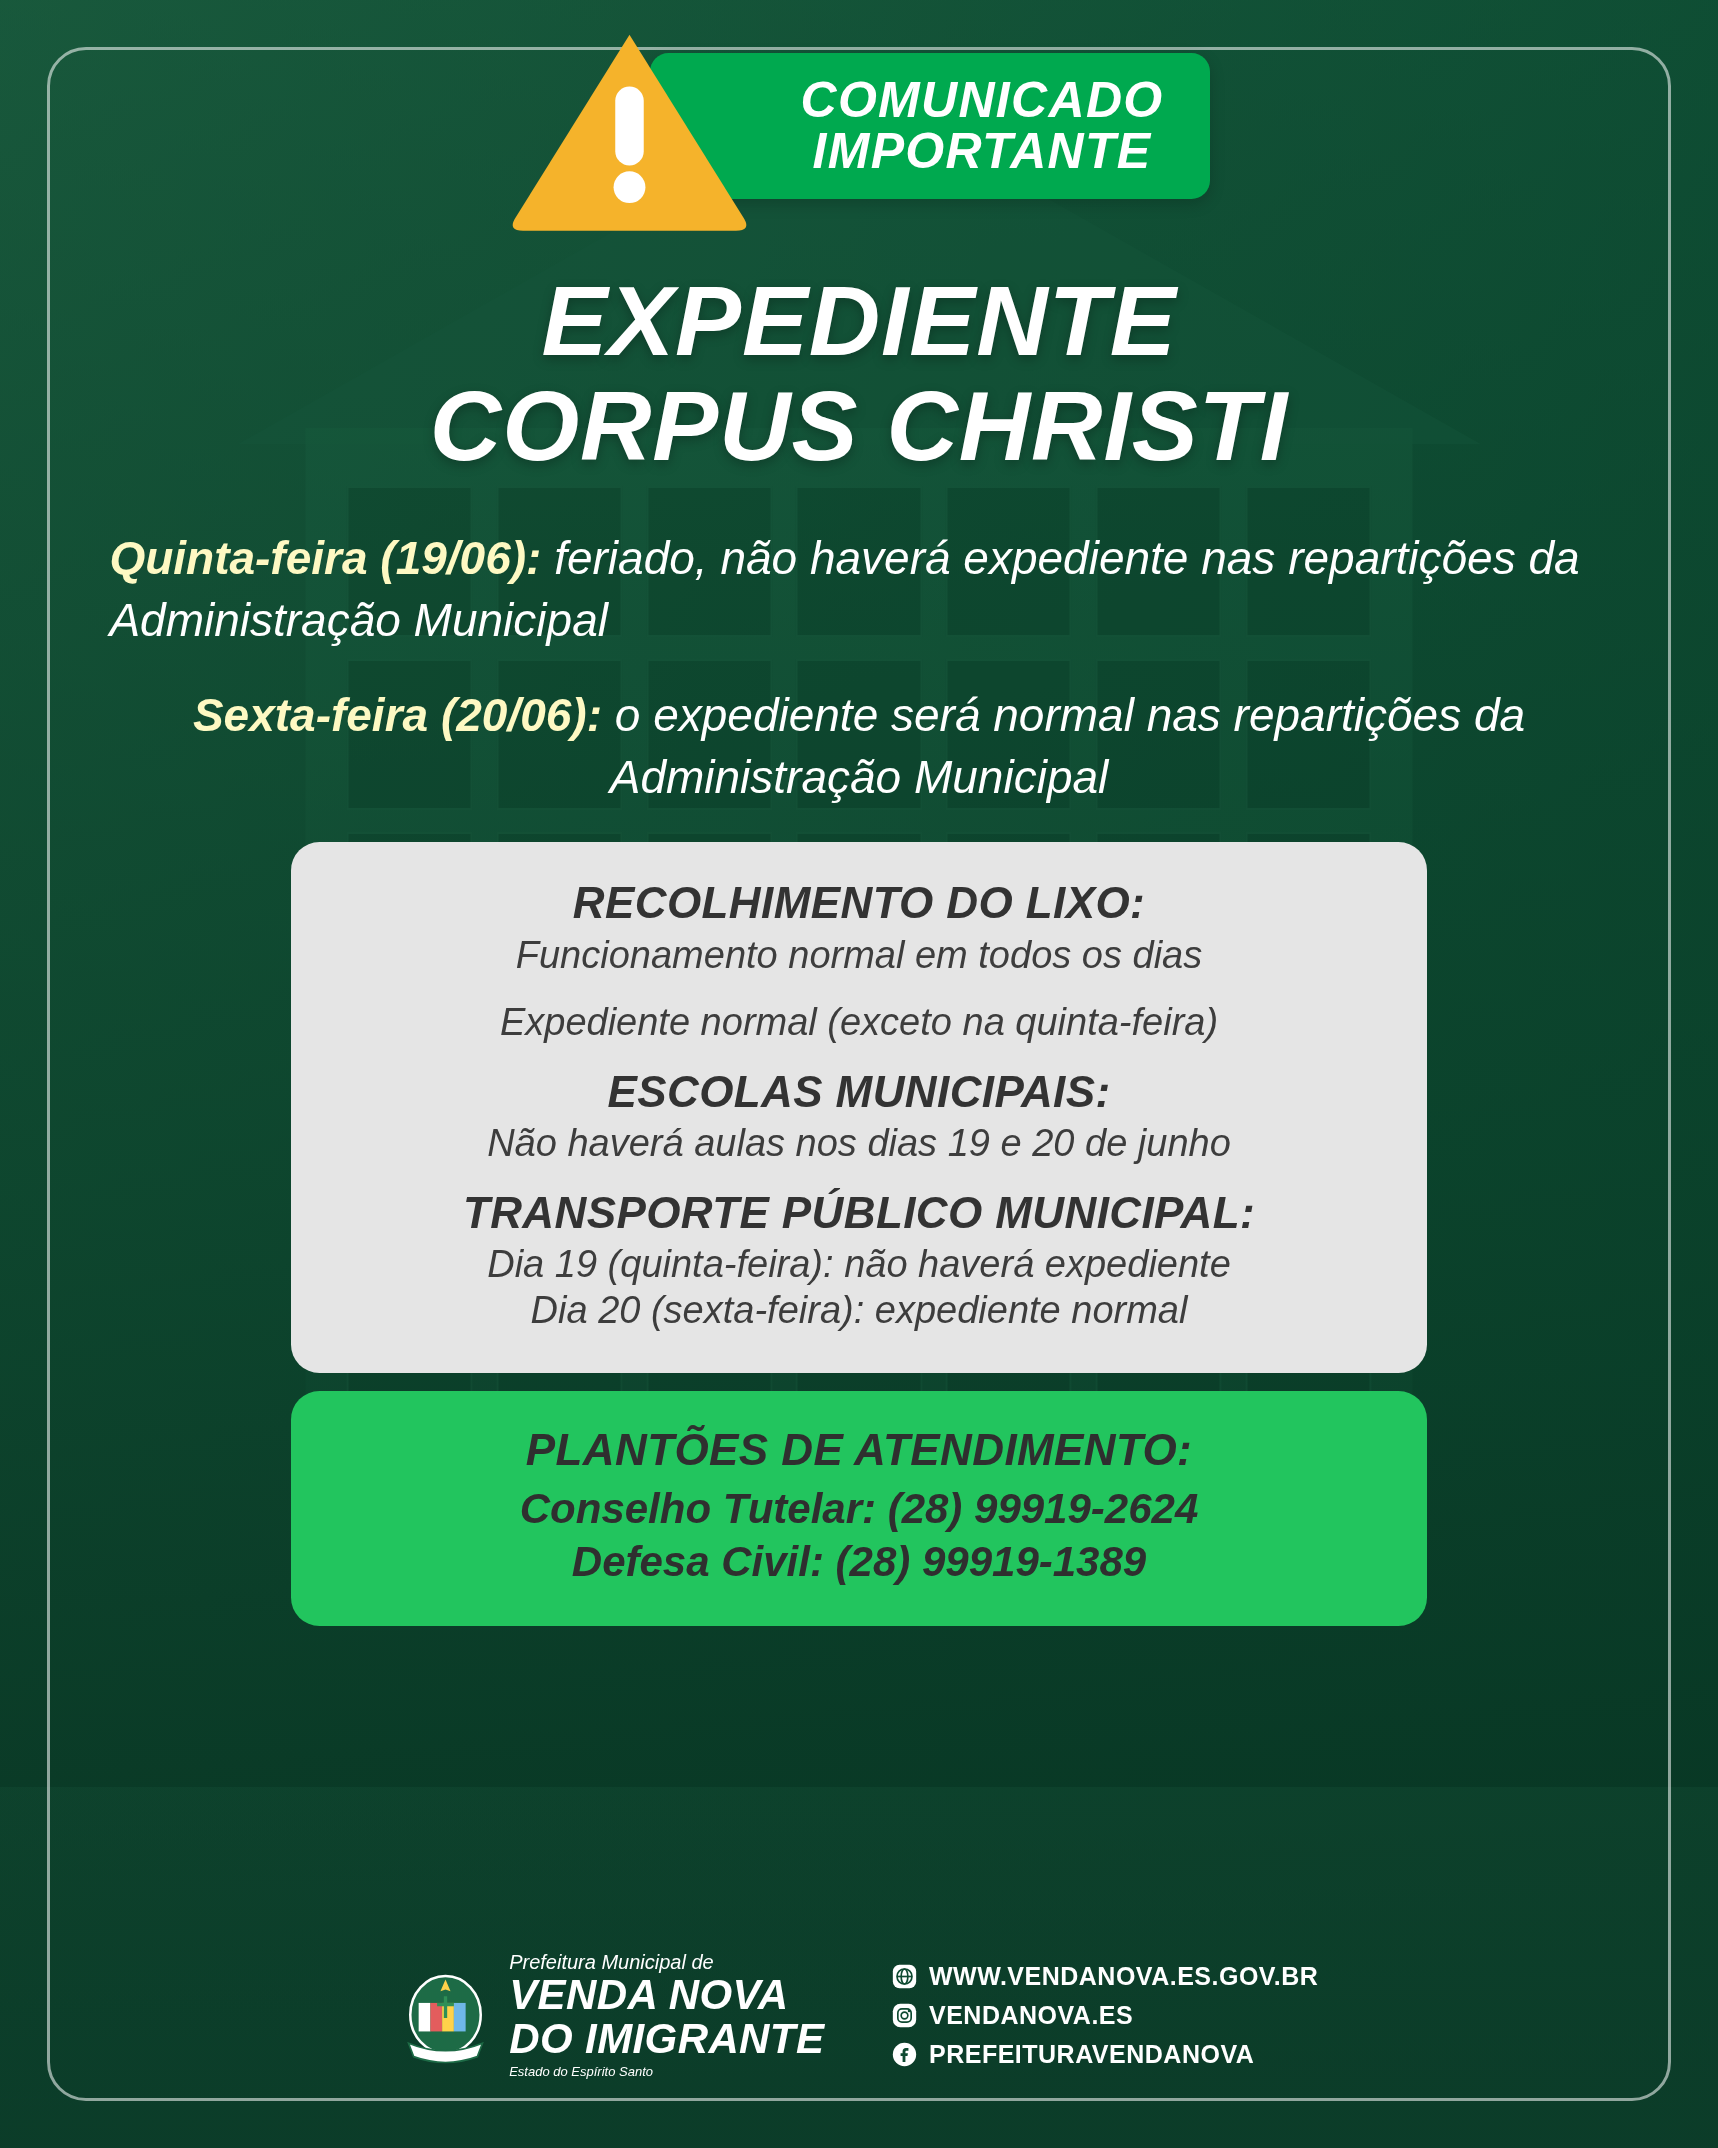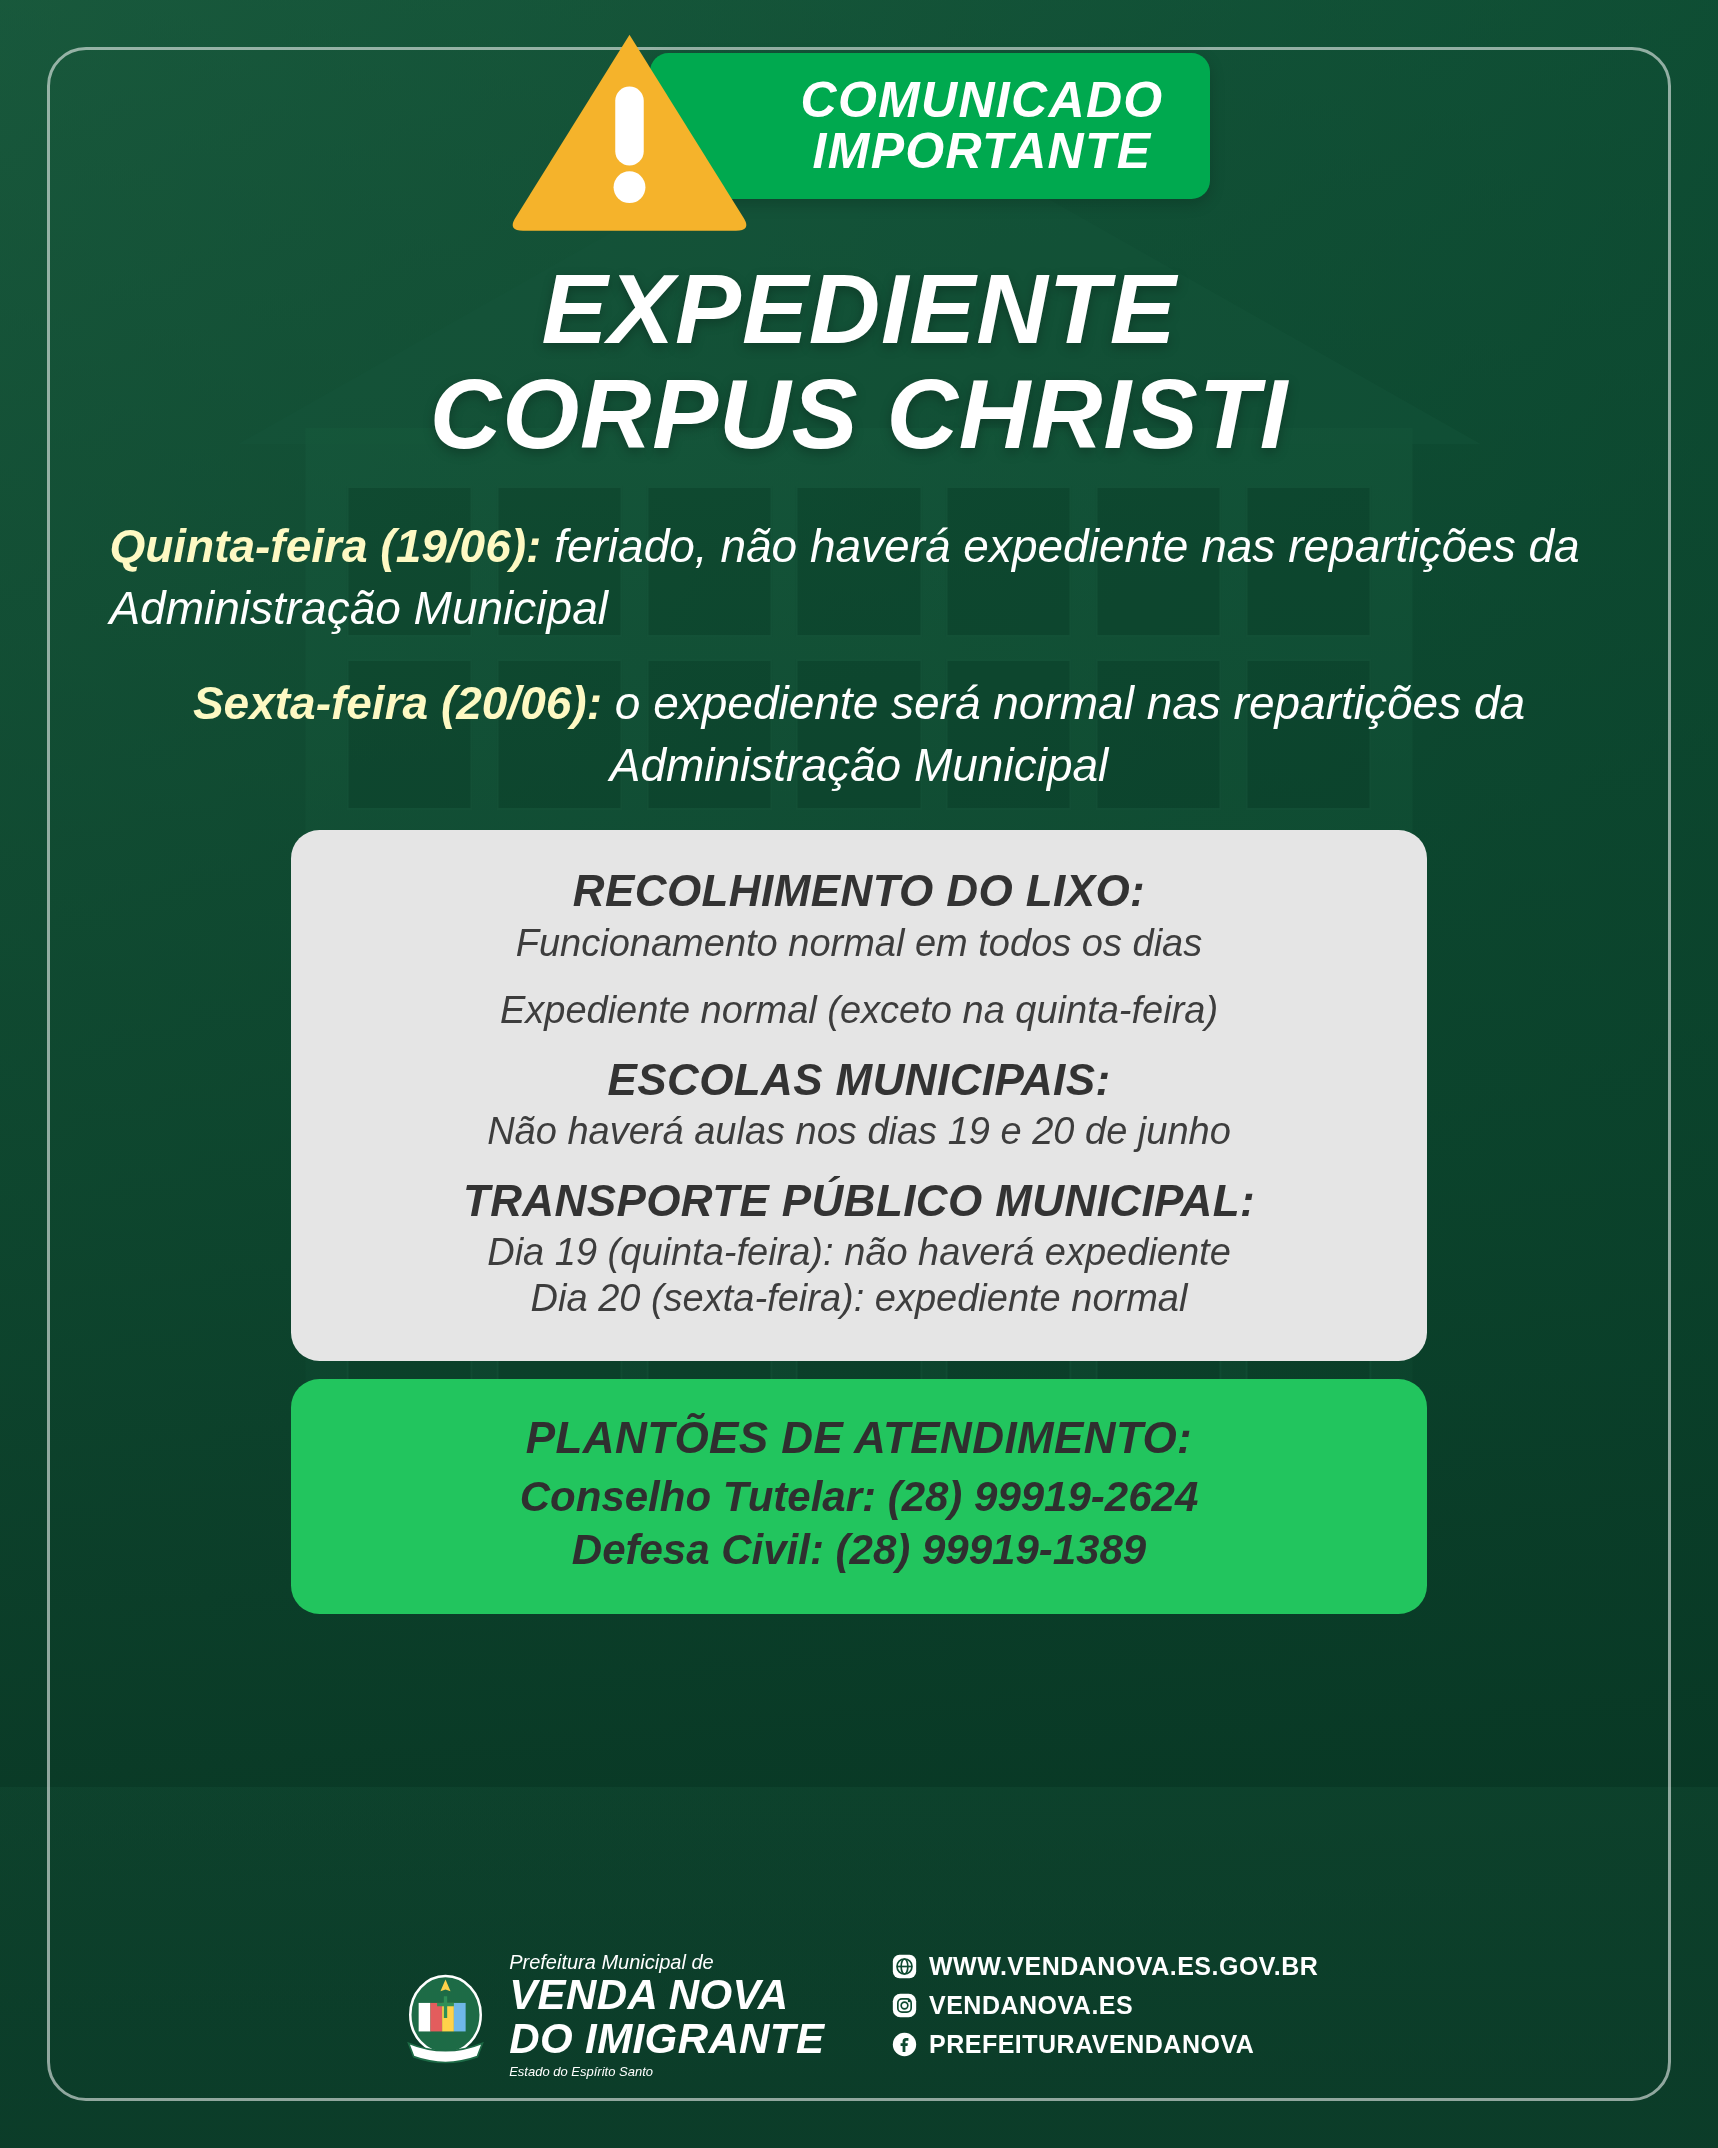--- a/index.html
+++ b/index.html
@@ -127,21 +127,21 @@
   
   .title {
     text-align: center;
     color: #ffffff;
     font-weight: 800;
     font-style: italic;
     font-size: 99px;
     line-height: 1.06;
     letter-spacing: 0.8px;
     text-shadow: 0 4.2px 11.7px rgba(0,0,0,.25);
-    margin-top: 5px;
+    margin-top: 17px;
   }
 
   
   .intro {
     margin-top: 49px;
     color: #ffffff;
     font-style: italic;
     font-size: 46px;
     line-height: 1.34;
     text-align: left;
@@ -205,21 +205,21 @@
     line-height: 1.26;
     color: #2f2f2f;
   }
 
   
   .footer {
     position: absolute;
     left: 0; right: 0;
     bottom: 69px;
     display: flex;
-    align-items: flex-start;
+    align-items: center;
     justify-content: center;
     gap: 68px;
   }
   .brand { display: flex; align-items: center; gap: 18.5px; }
   .crest { width: 91px; height: 99px; }
   .brand-text { color: #ffffff; line-height: 1.06; }
   .brand-text .b1 { font-size: 20px; font-style: italic; }
   .brand-text .b2 { font-size: 42px; font-weight: 800; font-style: italic; letter-spacing: 0.4px; }
   .brand-text .b3 { font-size: 42px; font-weight: 800; font-style: italic; letter-spacing: 0.4px; }
   .brand-text .b4 { font-size: 13px; font-style: italic; margin-top: 3.4px; }

